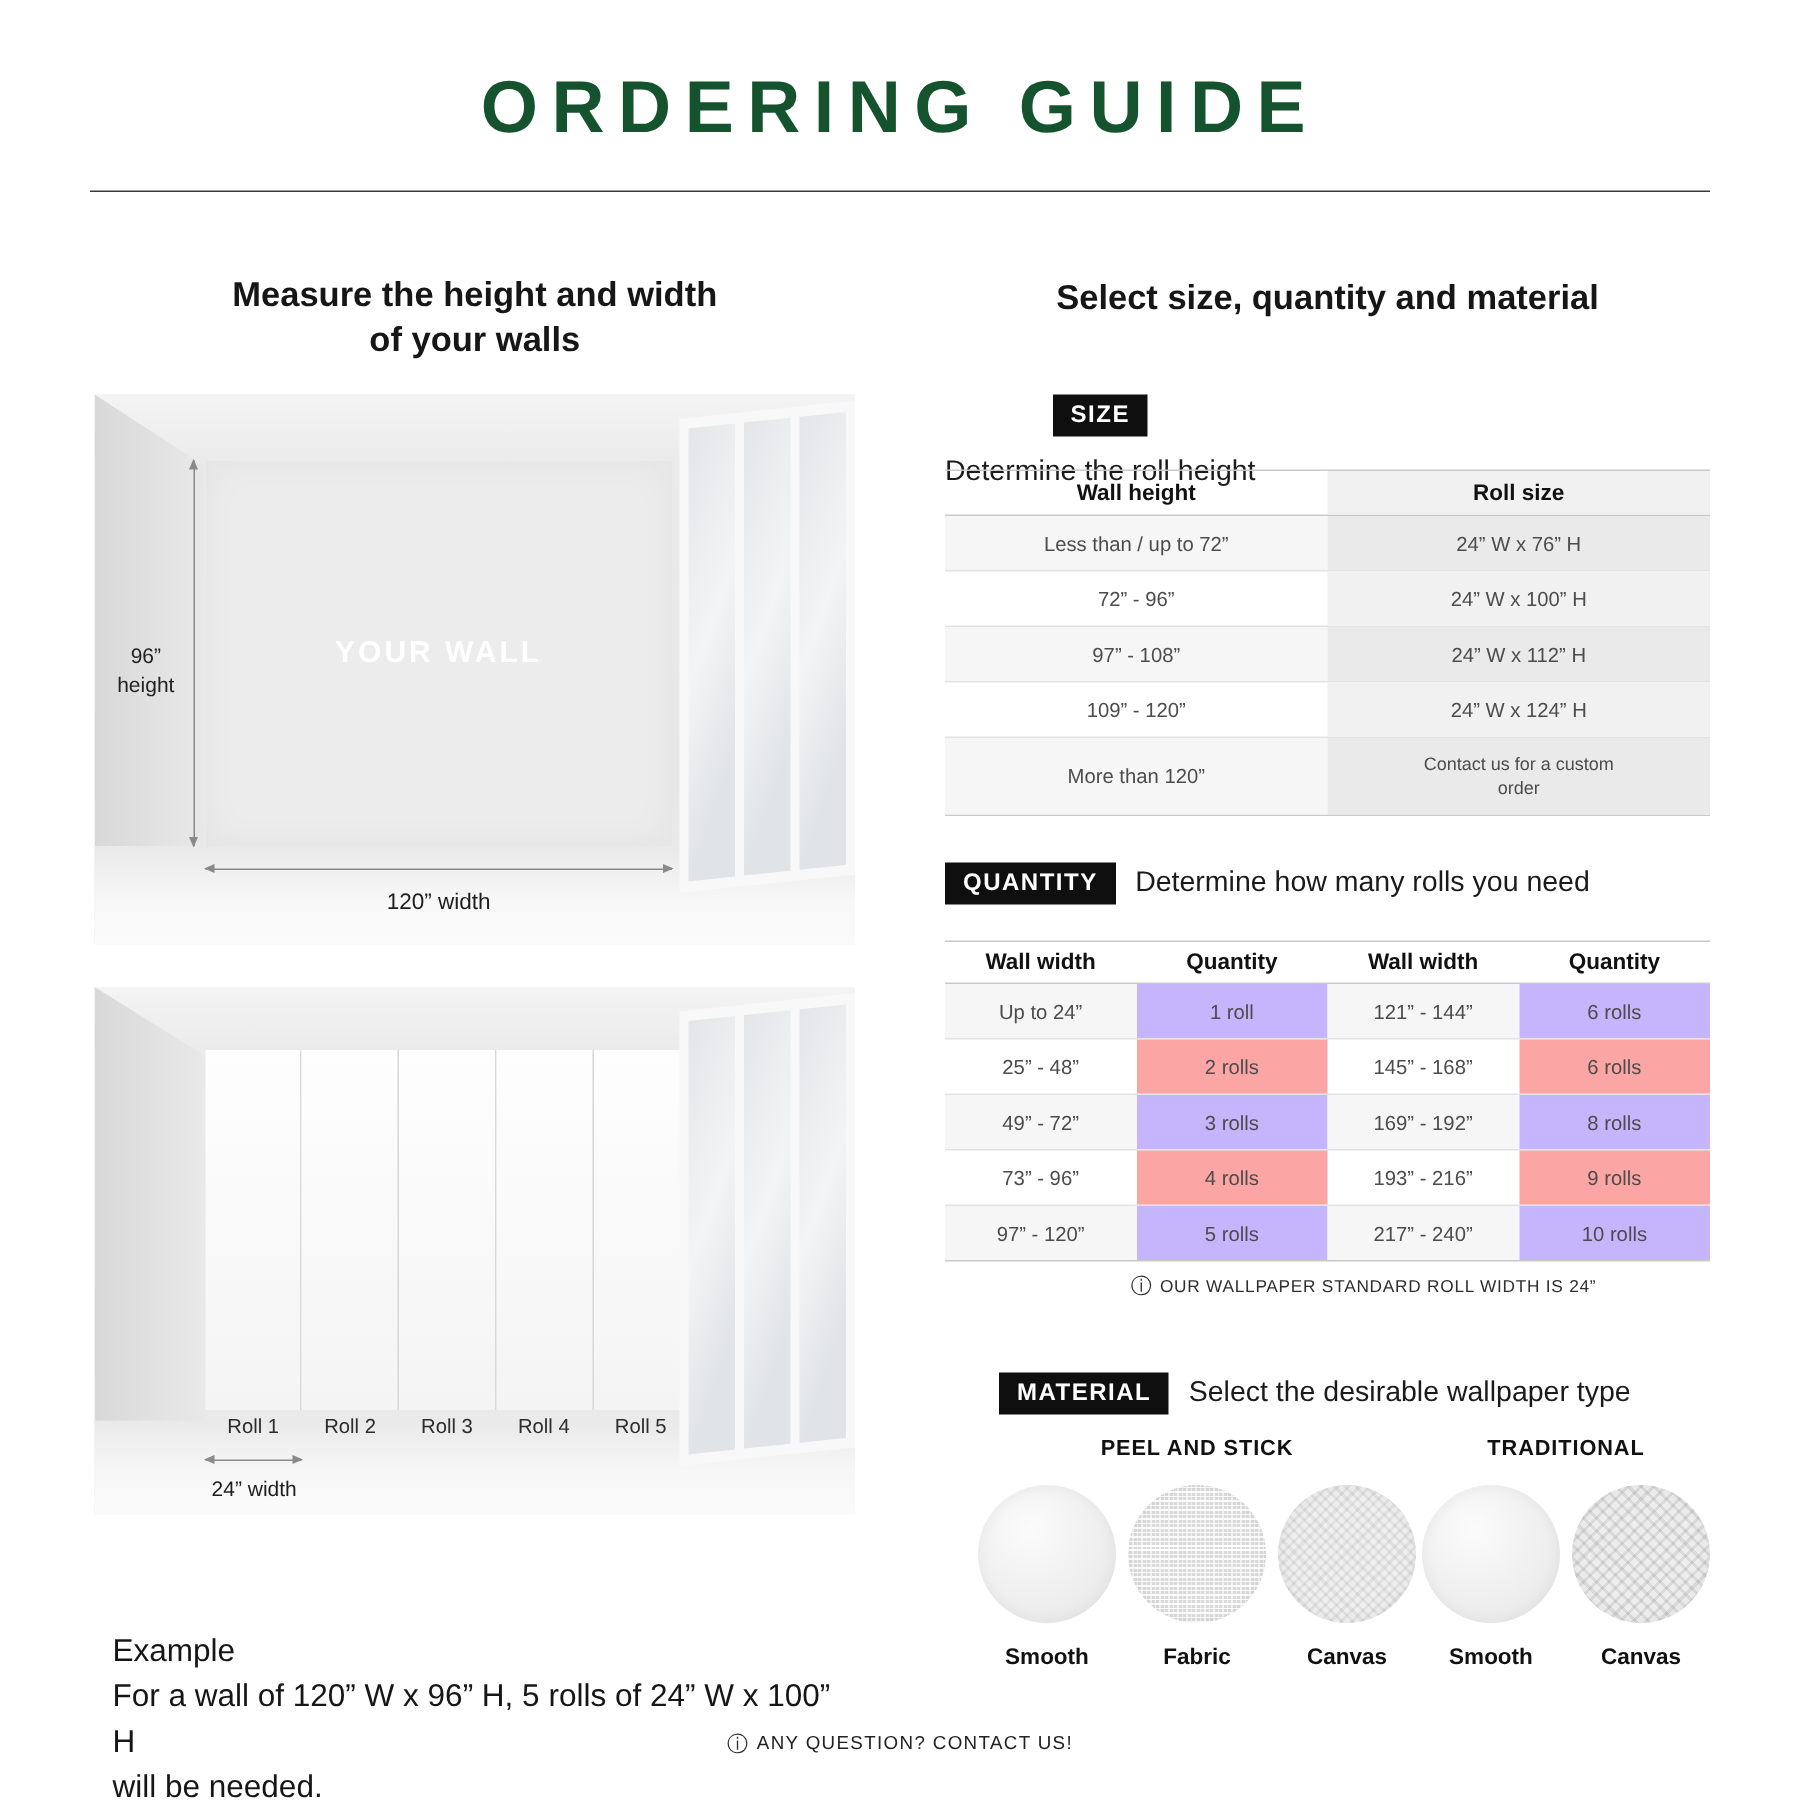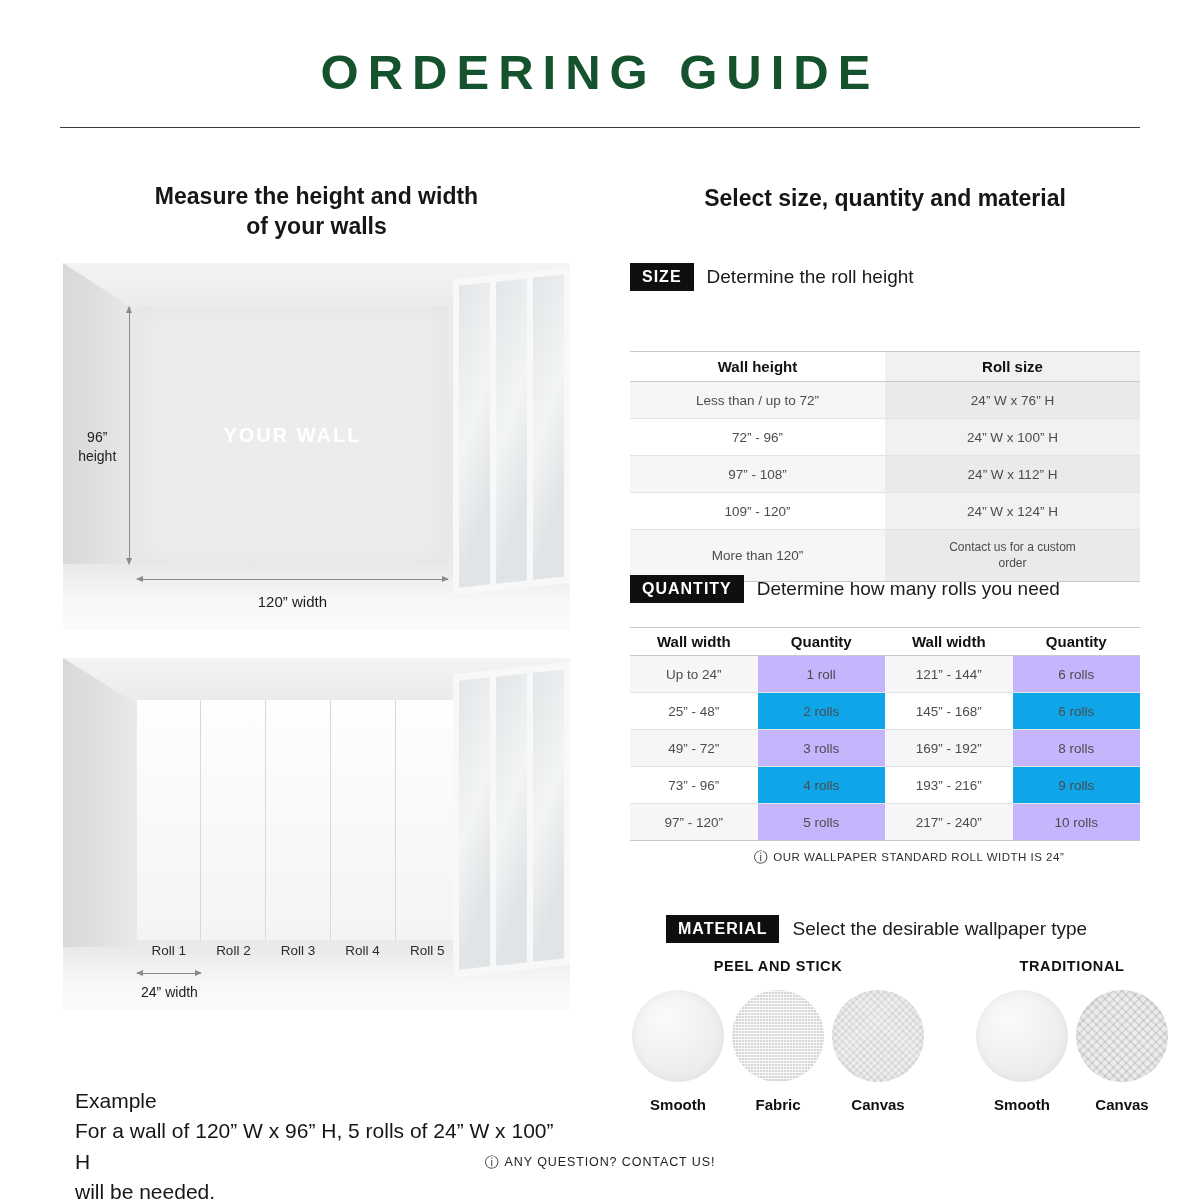--- a/index.html
+++ b/index.html
@@ -70,60 +70,60 @@
                   font-size:14px; color:#1d1d1d; }
 
   .example { position:absolute; top:1046px; left:75px; width:480px; font-size:21px;
              line-height:1.45; color:#161616;margin-top:40px; }
 
   
   .right-heading { position:absolute; top:185px; left:630px; width:510px; text-align:center;
                    font-size:23px; font-weight:600; color:#161616; }
 
   .sec-head { position:absolute; left:630px; display:flex; align-items:center; gap:13px; }
-  .size-head { top:263px; }
+  .size-head { top:263px;flex-direction:column; }
   .quantity-head { top:575px; }
   .material-head { top:915px;margin-left:36px; }
   .badge { display:inline-block; background:#0f0f0f; color:#fff; font-weight:bold;
            font-size:16px; letter-spacing:1px; padding:5px 12px; }
   .sec-sub { font-size:19px; color:#1b1b1b; }
 
   
-  .size-table { position:absolute; left:630px; top:313px; width:510px; border-top:1px solid #c9c9c9;margin-top:38px; }
+  .size-table { position:absolute; left:630px; top:313px; width:510px; border-top:1px solid #c9c9c9; }
   .st-row { display:grid; grid-template-columns:1fr 1fr; border-bottom:1px solid #e3e3e3; }
   .st-row.header { border-bottom:1px solid #c9c9c9; }
   .st-row:last-child { border-bottom:1px solid #c9c9c9; }
   .st-cell { display:flex; align-items:center; justify-content:center; text-align:center;
              padding:10px 6px; font-size:13.5px; color:#4c4c4c; min-height:36px; }
   .st-row.header .st-cell { font-weight:bold; color:#111; font-size:15px; padding:6px; min-height:28px; }
   .st-cell.right { background:#f1f1f1; }
   .st-row.alt .st-cell.left { background:#f6f6f6; }
   .st-row.alt .st-cell.right { background:#eaeaea; }
   .st-cell.small { font-size:12px; line-height:1.3; }
   .st-cell.small span { max-width:150px; display:inline-block; }
 
   
   .qty-table { position:absolute; left:630px; top:627px; width:510px; border-top:1px solid #c9c9c9; }
   .qt-row { display:grid; grid-template-columns:repeat(4,1fr); border-bottom:1px solid #e3e3e3; }
   .qt-row.header { border-bottom:1px solid #c9c9c9; }
   .qt-row:last-child { border-bottom:1px solid #c9c9c9; }
   .qt-cell { display:flex; align-items:center; justify-content:center; text-align:center;
              padding:9px 4px; font-size:13.5px; color:#4c4c4c; min-height:36px; }
   .qt-row.header .qt-cell { font-weight:bold; color:#111; font-size:15px; padding:5px 4px; min-height:26px; }
-  .qt-cell.q { background:#0ea5e9; }
+  .qt-cell.q { background:#fca5a5; }
   .qt-row.alt .qt-cell.w { background:#f6f6f6; }
   .qt-row.alt .qt-cell.q { background:#c4b5fd; }
 
   .qty-note { position:absolute; left:654px; top:849px; width:510px; text-align:center;
               font-size:11.5px; letter-spacing:0.5px; color:#2e2e2e; }
   .info-glyph { font-size:14px; margin-right:5px; vertical-align:-1px; color:#2e2e2e; }
 
   
   .material-groups { position:absolute; left:630px; top:958px; width:512px;
-                     display:flex; justify-content:flex-start;gap:48px; }
+                     display:flex; justify-content:flex-end; }
   .mat-title { text-align:center; font-weight:bold; font-size:14.5px; letter-spacing:0.6px;
                color:#111; margin-bottom:16px; }
   .swatches { display:flex; gap:4px; justify-content:center; }
   .swatch { width:96px; text-align:center; }
   .circle { width:92px; height:92px; border-radius:50%; margin:0 auto;
             box-shadow:inset 0 0 10px rgba(0,0,0,0.05); }
   .tex-smooth { background:radial-gradient(circle at 38% 32%, #fbfbfb 0%, #efefef 55%, #e5e5e5 100%); }
   .tex-fabric { background-color:#f1f1f1;
       background-image:repeating-linear-gradient(0deg, rgba(255,255,255,0.9) 0 1px, rgba(0,0,0,0.05) 1px 3px),
                        repeating-linear-gradient(90deg, rgba(255,255,255,0.9) 0 1px, rgba(0,0,0,0.05) 1px 3px); }

